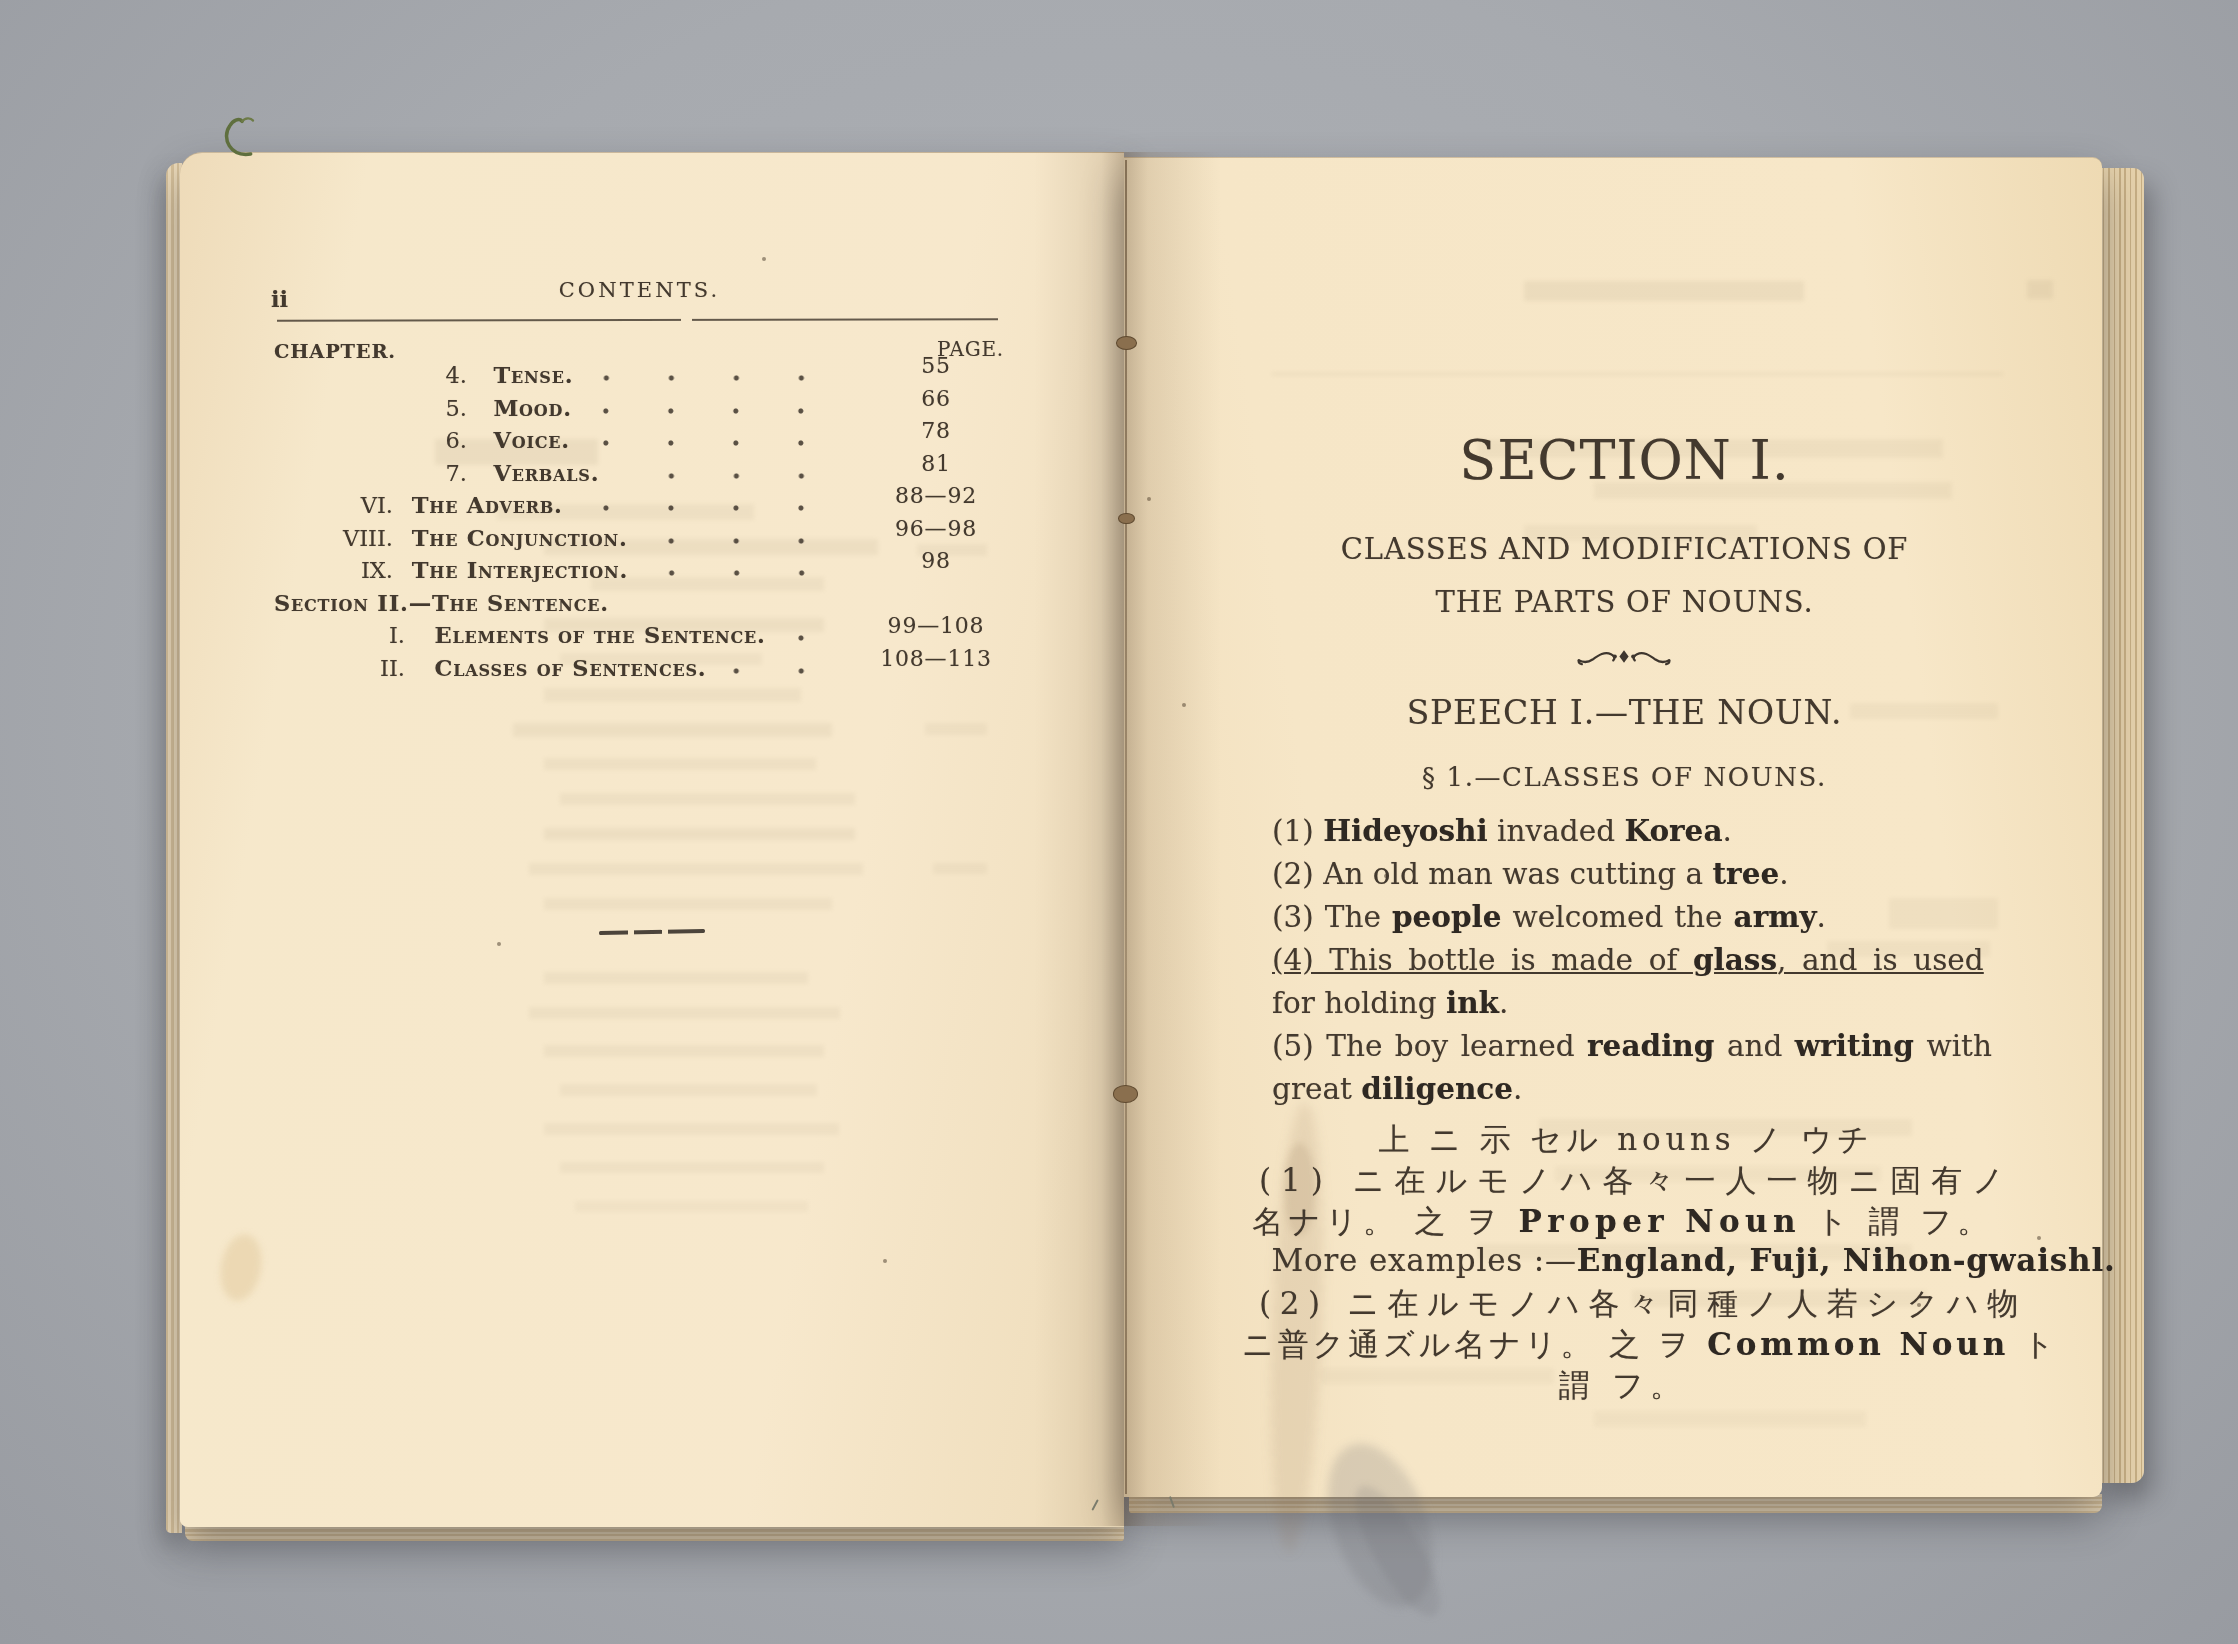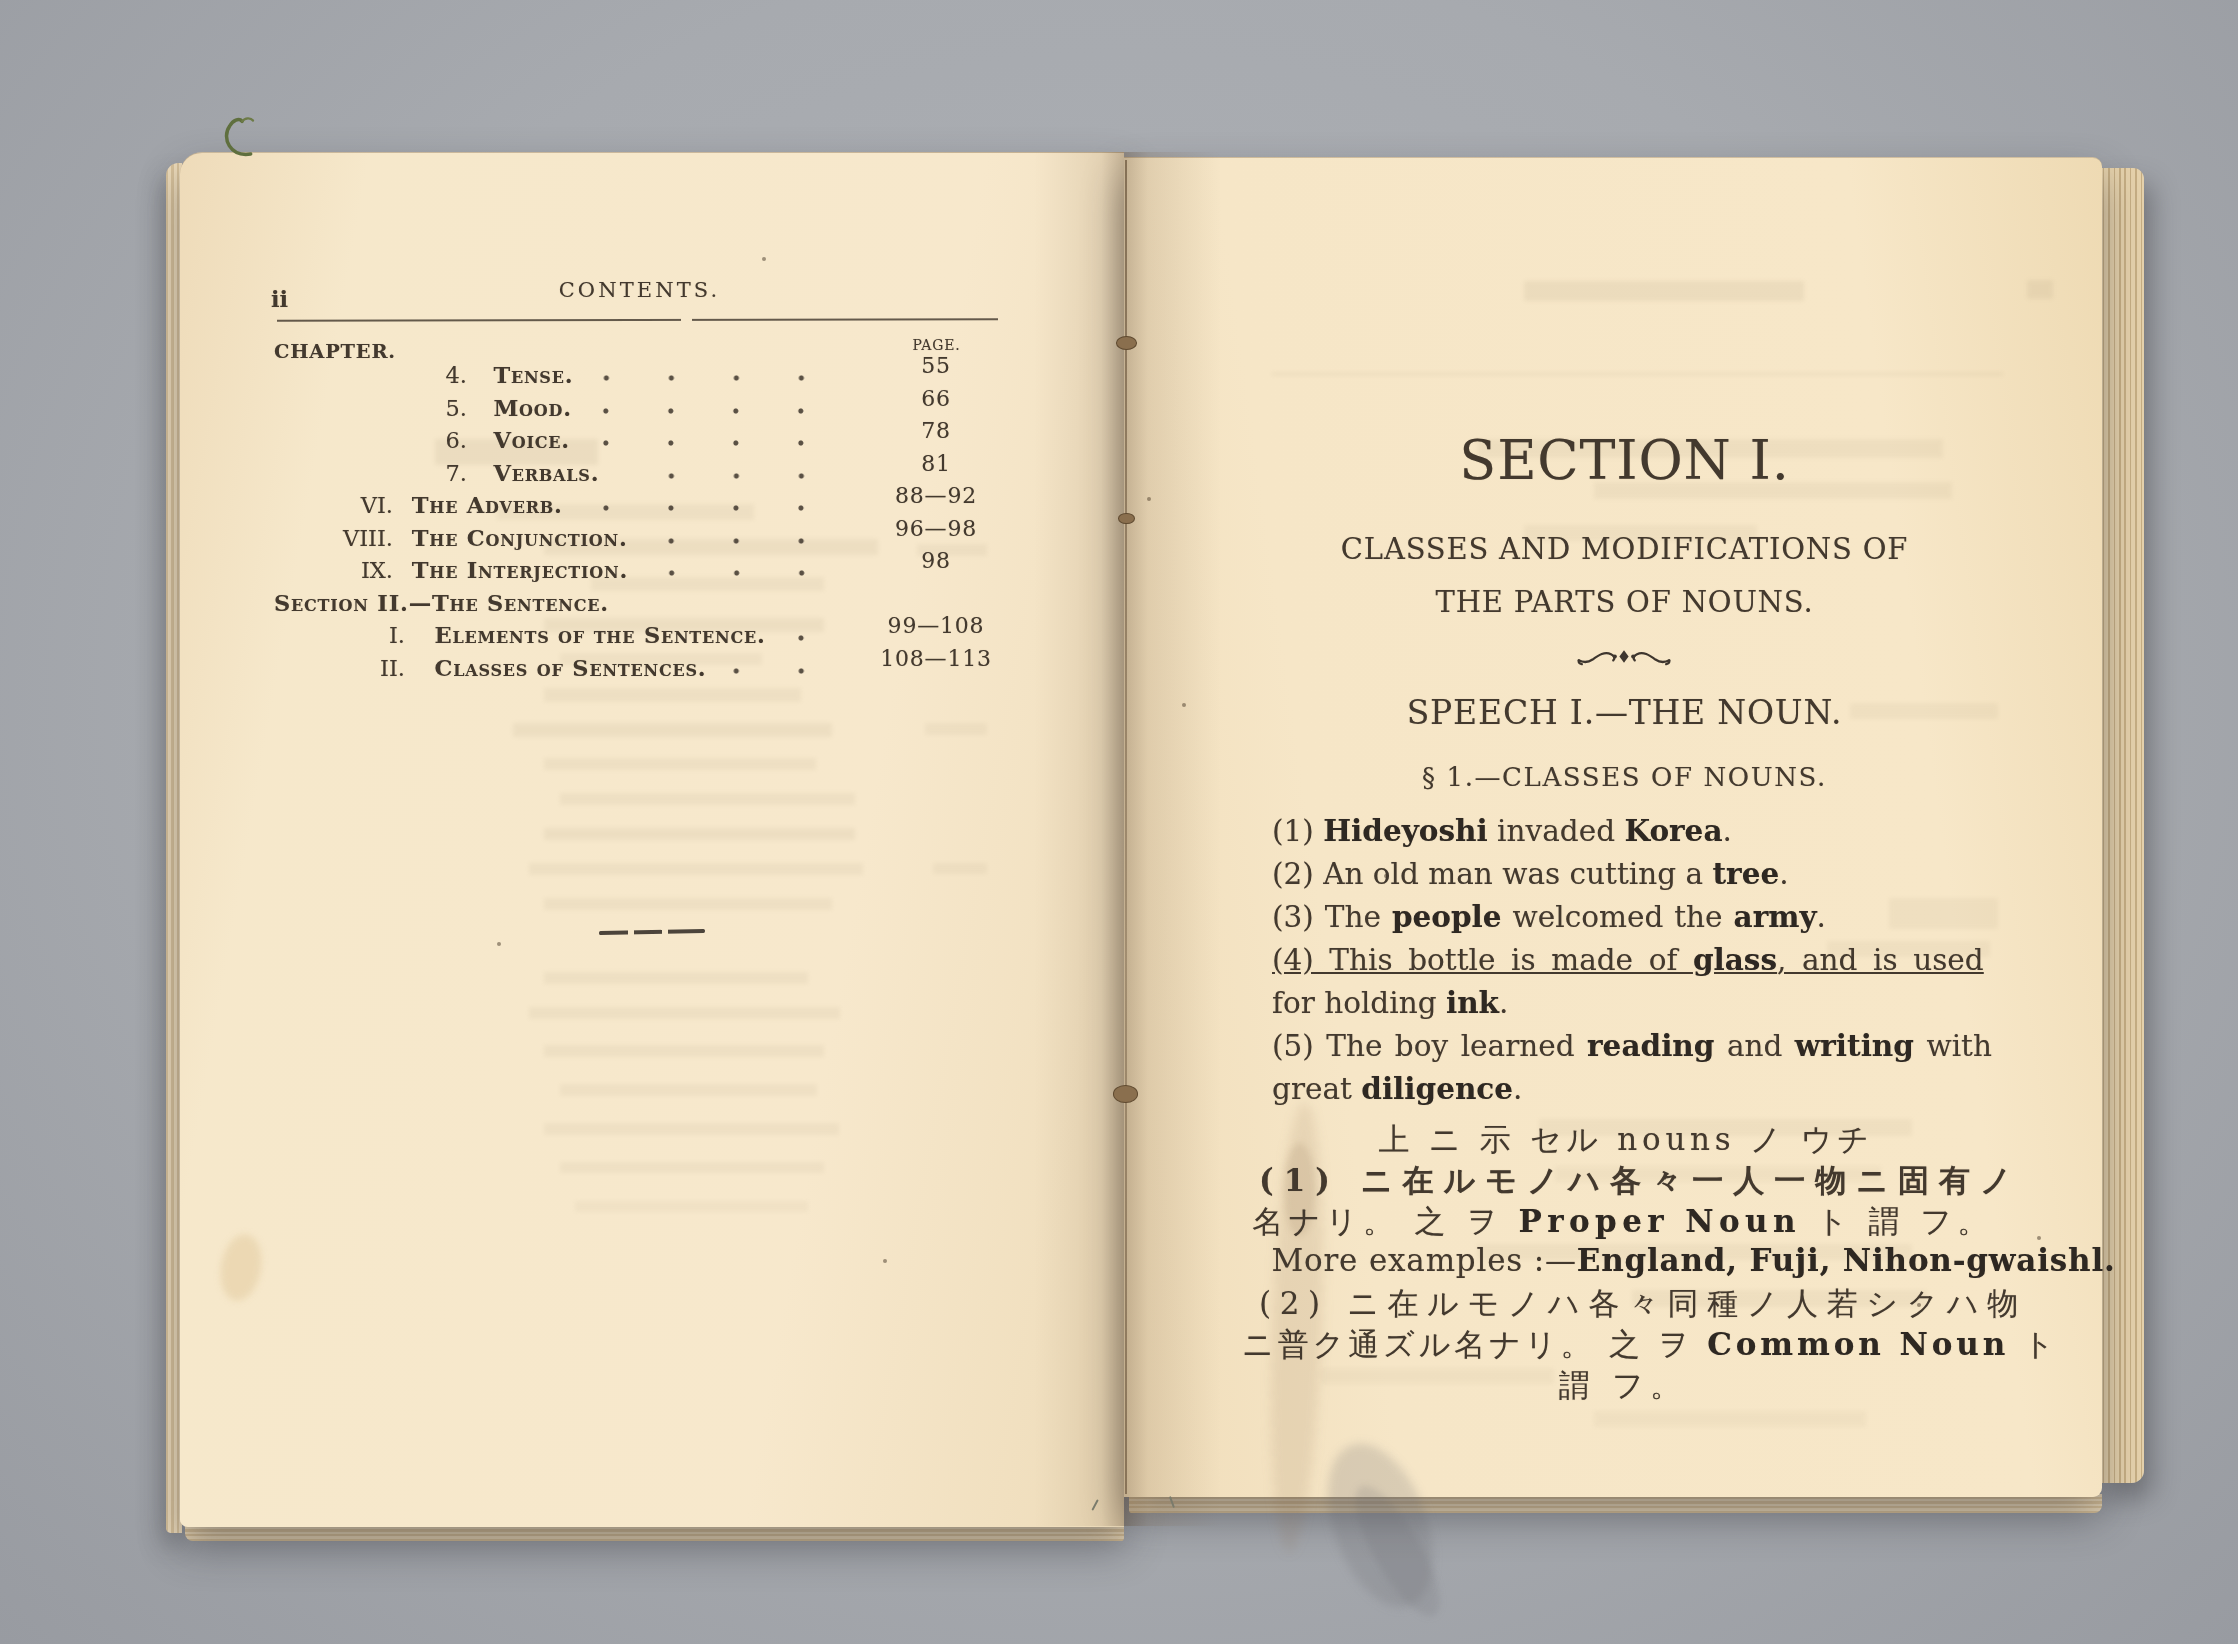--- a/index.html
+++ b/index.html
@@ -61,21 +61,21 @@
   b{font-weight:700;color:#2e2822;}
   
   .folio{position:absolute;left:271px;top:286px;font-size:22.5px;font-weight:600;}
   .running-head{position:absolute;left:274px;top:278px;width:731px;text-align:center;font-size:21px;letter-spacing:3.1px;}
   .head-rule{
     position:absolute;left:277px;top:319px;width:721px;height:2.3px;transform:rotate(-.12deg);
     background:linear-gradient(90deg,#4a4034 0 56%,transparent 56% 57.6%,#4a4034 57.6% 100%);
     opacity:.85;
   }
   .col-chapter{position:absolute;left:274px;top:340px;font-size:19.4px;font-weight:600;font-variant:small-caps;letter-spacing:0.8px;}
-  .col-page{position:absolute;left:869px;top:337px;width:135px;text-align:center;font-size:14px;font-variant:small-caps;letter-spacing:0.8px;}
+  .col-page{position:absolute;left:869px;top:337px;width:135px;text-align:right;font-size:20px;font-variant:small-caps;letter-spacing:0.8px;}
   .toc{position:absolute;left:274px;top:362px;width:731px;font-size:22.5px;}
   .toc-row{display:flex;align-items:baseline;height:32.5px;}
   .toc-row .num{flex:none;text-align:right;}
   .toc-row.arabic .num{width:193px}
   .toc-row.roman  .num{width:119px}
   .toc-row.sub    .num{width:131px}
   .toc-row .lbl{font-variant:small-caps;letter-spacing:0.8px;white-space:nowrap;font-weight:bold;}
   .toc-row.arabic .lbl{margin-left:26.4px}
   .toc-row.roman  .lbl{margin-left:18.7px}
   .toc-row.sub    .lbl{margin-left:29.5px}
@@ -276,21 +276,21 @@
       <div class="ex-line"><span>(1) </span><b>Hideyoshi</b><span> invaded </span><b>Korea</b><span>.</span></div>
       <div class="ex-line"><span>(2) An old man was cutting a </span><b>tree</b><span>.</span></div>
       <div class="ex-line" style="word-spacing: 1.6px;"><span>(3) The </span><b>people</b><span> welcomed the </span><b>army</b><span>.</span></div>
       <div class="ex-line" style="word-spacing: 6.2px; text-decoration: underline;"><span>(4) This bottle is made of </span><b>glass</b><span>, and is used</span></div>
       <div class="ex-line"><span>for holding </span><b>ink</b><span>.</span></div>
       <div class="ex-line" style="word-spacing: 3.1px;"><span>(5) The boy learned </span><b>reading</b><span> and </span><b>writing</b><span> with</span></div>
       <div class="ex-line"><span>great </span><b>diligence</b><span>.</span></div>
     </div>
   <div class="jp ink" id="body-lines">
       <div class="jp-line" style="letter-spacing: 4.7px; padding-left: 6.2px;"><span>上 ニ 示 セル nouns ノ ウチ</span></div>
-      <div class="jp-line" style="letter-spacing: 10px; padding-left: 17px; font-weight: bold;"><span>(1) ニ在ルモノハ各々一人一物ニ固有ノ</span></div>
+      <div class="jp-line" style="letter-spacing: 10px; padding-left: 17px;"><span>(1) ニ在ルモノハ各々一人一物ニ固有ノ</span></div>
       <div class="jp-line" style="letter-spacing: 5.4px; padding-left: 0px;"><span>名ナリ。 之 ヲ </span><b>Proper Noun</b><span> ト 謂 フ。</span></div>
       <div class="jp-line" style="letter-spacing: 0.8px; padding-left: 29.5px;"><span>More  examples :—</span><b>England, Fuji, Nihon-gwaishl.</b></div>
       <div class="jp-line" style="letter-spacing: 8.6px; padding-left: 17px;"><span>(2) ニ在ルモノハ各々同種ノ人若シクハ物</span></div>
       <div class="jp-line" style="letter-spacing: 3.9px; padding-left: 0px;"><span>ニ普ク通ズル名ナリ。 之 ヲ </span><b>Common Noun</b><span> ト</span></div>
       <div class="jp-line" style="letter-spacing: 6.2px; padding-left: 0px;"><span>謂 フ。</span></div>
     </div>
 
 </div>
 
 

